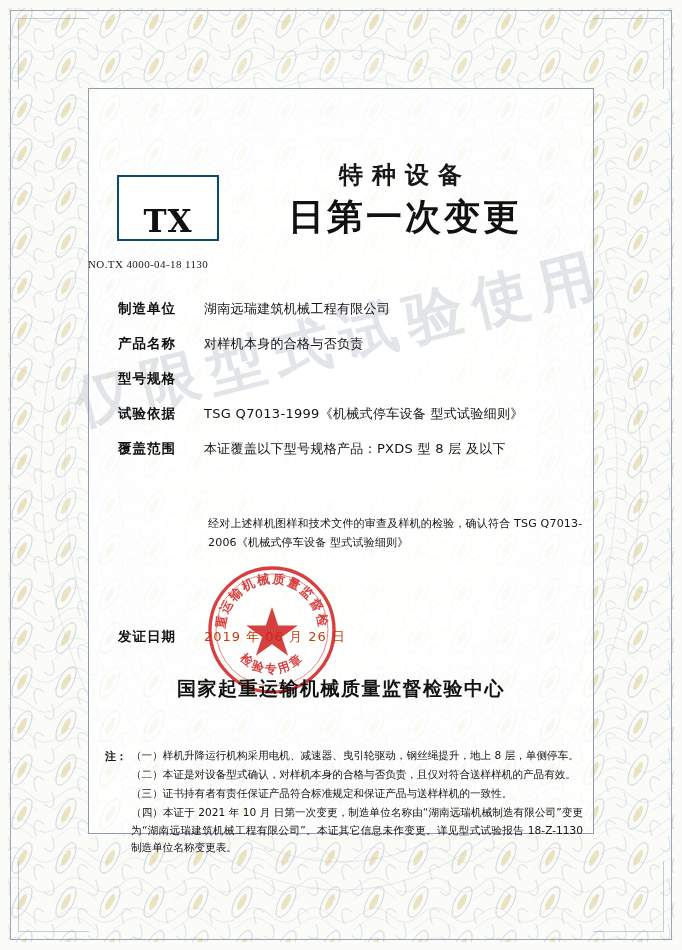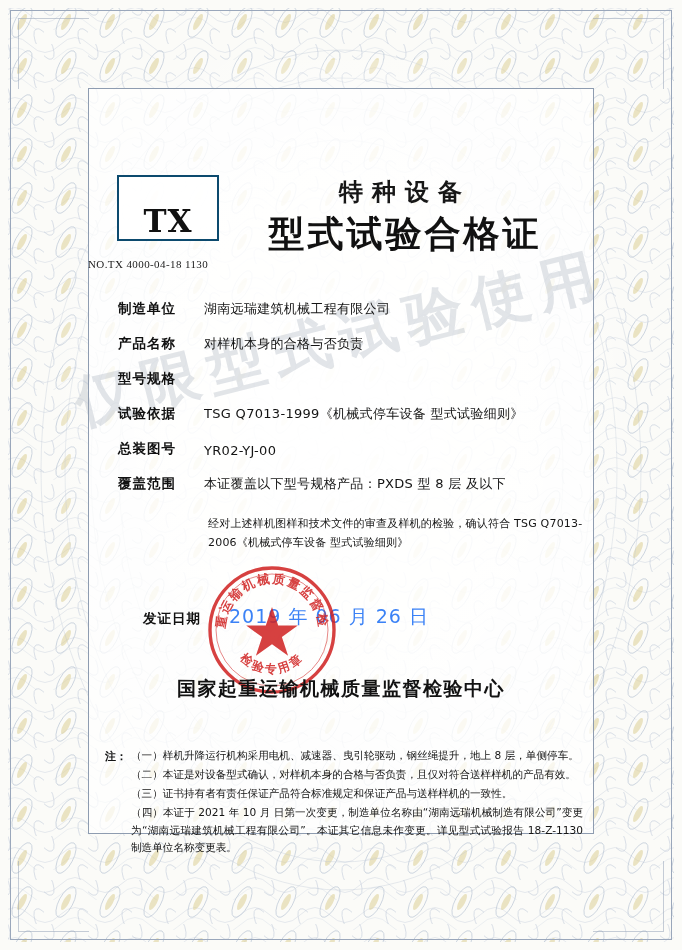--- a/index.html
+++ b/index.html
@@ -92,21 +92,20 @@
     width: 360px;
     text-align: center;
   }
   .title-small {
     font-family: "DejaVu Sans", "Liberation Sans", sans-serif;
     font-size: 24px;
     font-weight: bold;
     letter-spacing: 9px;
     color: #171717;
     line-height: 1.25;
-    margin-top: 17px;
   }
   .title-big {
     font-family: "DejaVu Sans", "Liberation Sans", sans-serif;
     font-size: 36px;
     font-weight: bold;
     letter-spacing: 3px;
     color: #111;
     line-height: 1.3;
     margin-top: 4px;
   }
@@ -159,32 +158,31 @@
     width: 380px;
     font-size: 11px;
     line-height: 1.75;
     color: #141414;
     letter-spacing: 0.2px;
   }
 
   .issue-row {
     position: absolute;
     left: 118px;
-    top: 604px;
+    top: 628px;
     width: 420px;
     display: flex;
     align-items: baseline;
     font-size: 13.5px;
-    margin-left: 25px;
   }
   .issue-row .field-label { width: 86px; flex: 0 0 86px; }
   .issue-date {
-    font-size: 19px;
+    font-size: 13px;
     letter-spacing: 1px;
-    color: #3b82f6;
+    color: #c2410c;
   }
 
   
   .seal {
     position: absolute;
     left: 205px;
     top: 563px;
     width: 134px;
     height: 134px;
     pointer-events: none;
@@ -285,44 +283,40 @@
   <div class="inner-frame"></div>
 
   <div class="watermark">仅限型式试验使用</div>
 
   <div class="tx-box">
     <span>TX</span>
   </div>
 
   <div class="title-block">
     <div class="title-small">特种设备</div>
-    <div class="title-big">型式试验合格证</div>
+    <div class="title-big">日第一次变更</div>
   </div>
 
   <div class="cert-no">NO.TX 4000-04-18 1130</div>
 
   <div class="fields">
     <div class="field-row">
       <div class="field-label">制造单位</div>
       <div class="field-value">湖南远瑞建筑机械工程有限公司</div>
     </div>
     <div class="field-row">
       <div class="field-label">产品名称</div>
       <div class="field-value">对样机本身的合格与否负责</div>
     </div>
     <div class="field-row">
       <div class="field-label">型号规格</div>
     </div>
     <div class="field-row">
       <div class="field-label">试验依据</div>
       <div class="field-value">TSG Q7013-1999《机械式停车设备 型式试验细则》</div>
-    </div>
-    <div class="field-row">
-      <div class="field-label">总装图号</div>
-      <div class="field-value">YR02-YJ-00</div>
     </div>
     <div class="field-row">
       <div class="field-label">覆盖范围</div>
       <div class="field-value">本证覆盖以下型号规格产品：PXDS 型 8 层 及以下</div>
     </div>
   </div>
 
   <div class="statement">经对上述样机图样和技术文件的审查及样机的检验，确认符合 TSG Q7013-2006《机械式停车设备 型式试验细则》</div>
 
   <div class="issue-row">

